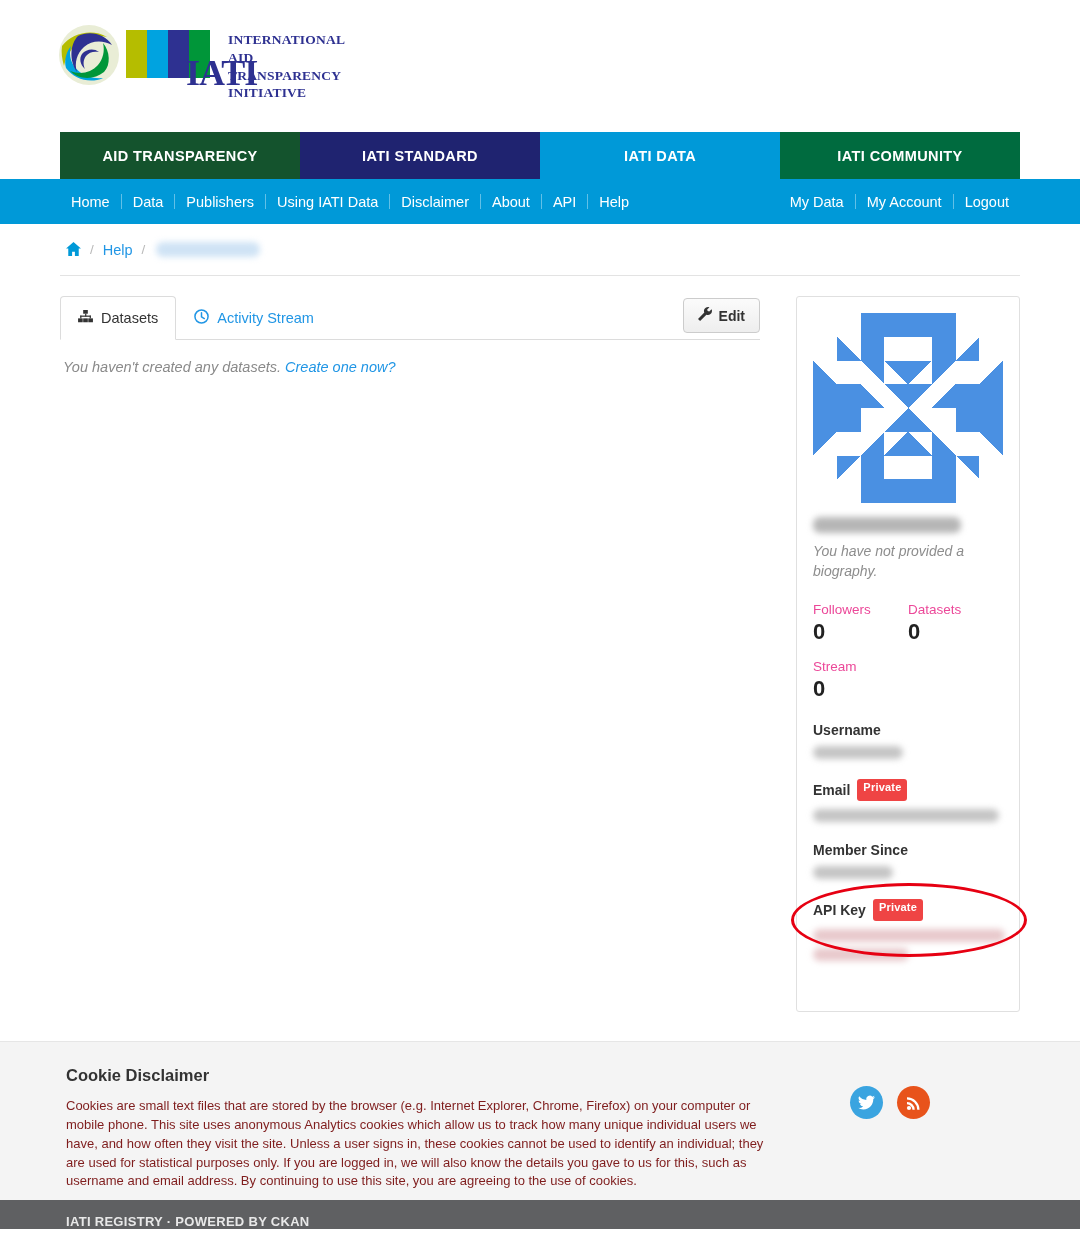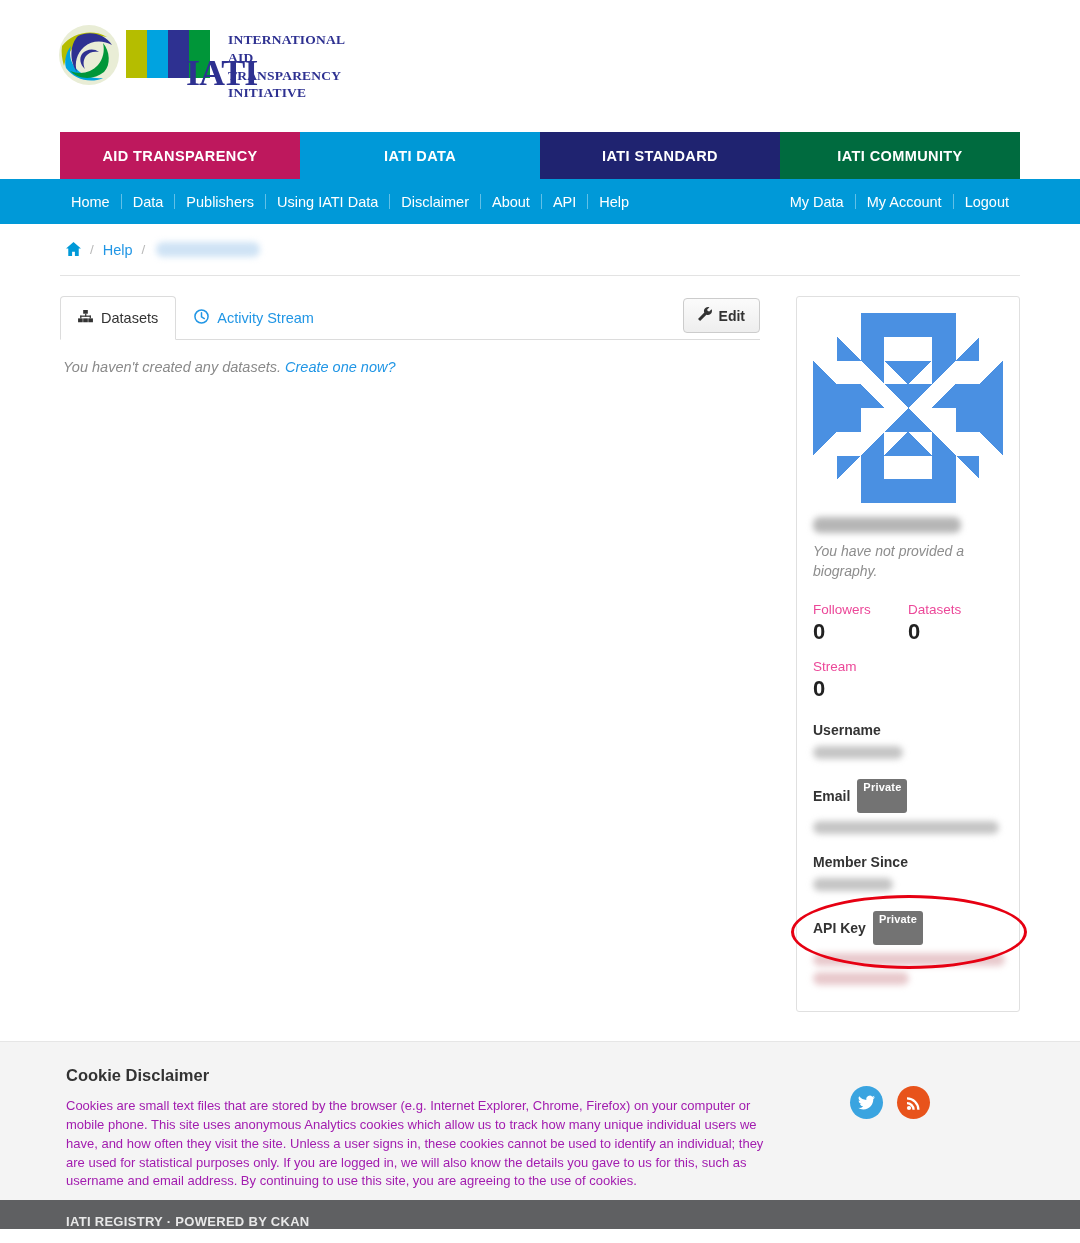--- a/index.html
+++ b/index.html
@@ -43,21 +43,21 @@
     width: 960px; height: 47px;
     display: flex;
   }
   .pnav-item {
     flex: 1 1 0;
     display: flex; align-items: center; justify-content: center;
     color: #fff; font-size: 14.5px; font-weight: bold;
     letter-spacing: 0.4px;
     cursor: pointer;
   }
-  .pnav-item.c0 { background: #be185d; }
+  .pnav-item.c0 { background: #14532d; }
   .pnav-item.c1 { background: #1f2370; }
   .pnav-item.c2 { background: #0099d8; }
   .pnav-item.c3 { background: #006b3f; }
 
   
   .secondary-nav {
     position: absolute; left: 0; top: 179px;
     width: 1080px; height: 45px;
     background: #0099d8;
   }
@@ -153,23 +153,23 @@
   .stat-label { font-size: 13.5px; color: #ec4899; }
   .stat-value { font-size: 22px; font-weight: bold; color: #222; margin-top: 2px; }
   .stats-second { margin-top: 14px; }
 
   .field { margin-top: 20px; }
   .field-label {
     font-size: 14px; font-weight: bold; color: #333;
     display: flex; align-items: center; gap: 7px;
   }
   .badge-private {
-    background: #737373; color: #fff;
+    background: #ef4444; color: #fff;
     font-size: 11px; font-weight: bold;
-    padding: 2px 6px 20px 6px; border-radius: 3px;
+    padding: 2px 6px 8px 6px; border-radius: 3px;
     letter-spacing: 0.2px;
   }
   .redact.val { height: 13px; background: #c5c5c5; margin-top: 8px; }
   .redact.v-user { width: 90px; }
   .redact.v-email1 { width: 186px; }
   .redact.v-member { width: 80px; }
   .redact.v-api1 { width: 192px; background: #e8c9cc; }
   .redact.v-api2 { width: 96px; background: #e8c9cc; margin-top: 6px; }
 
   .ellipse {
@@ -185,21 +185,21 @@
   .footer {
     position: absolute; left: 0; top: 1041px;
     width: 1080px; height: 159px;
     background: #f4f4f4;
     border-top: 1px solid #e6e6e6;
   }
   .footer-inner { position: absolute; left: 66px; top: 24px; width: 950px; display: flex; }
   .cookie-title { font-size: 16.5px; font-weight: bold; color: #333; }
   .cookie-body {
     margin-top: 12px; width: 700px;
-    font-size: 13px; color: #a21caf; line-height: 1.45;
+    font-size: 13px; color: #7f1d1d; line-height: 1.45;
   }
   .social { margin-left: 84px; margin-top: 20px; display: flex; gap: 14px; }
   .soc {
     width: 33px; height: 33px; border-radius: 50%;
     display: flex; align-items: center; justify-content: center;
     cursor: pointer;
   }
   .soc.tw { background: #3aa4e0; }
   .soc.rss { background: #e8531b; }
 
@@ -241,22 +241,22 @@
       <div>INTERNATIONAL</div>
       <div>AID</div>
       <div>TRANSPARENCY</div>
       <div>INITIATIVE</div>
     </div>
   </div>
 </div>
 
 <div class="primary-nav">
   <div class="pnav-item c0">AID TRANSPARENCY</div>
+  <div class="pnav-item c1">IATI STANDARD</div>
   <div class="pnav-item c2">IATI DATA</div>
-  <div class="pnav-item c1">IATI STANDARD</div>
   <div class="pnav-item c3">IATI COMMUNITY</div>
 </div>
 
 <div class="secondary-nav">
   <div class="snav-inner">
     <div class="snav-group">
       <div class="snav-item">Home</div>
       <div class="snav-sep"></div>
       <div class="snav-item">Data</div>
       <div class="snav-sep"></div>

